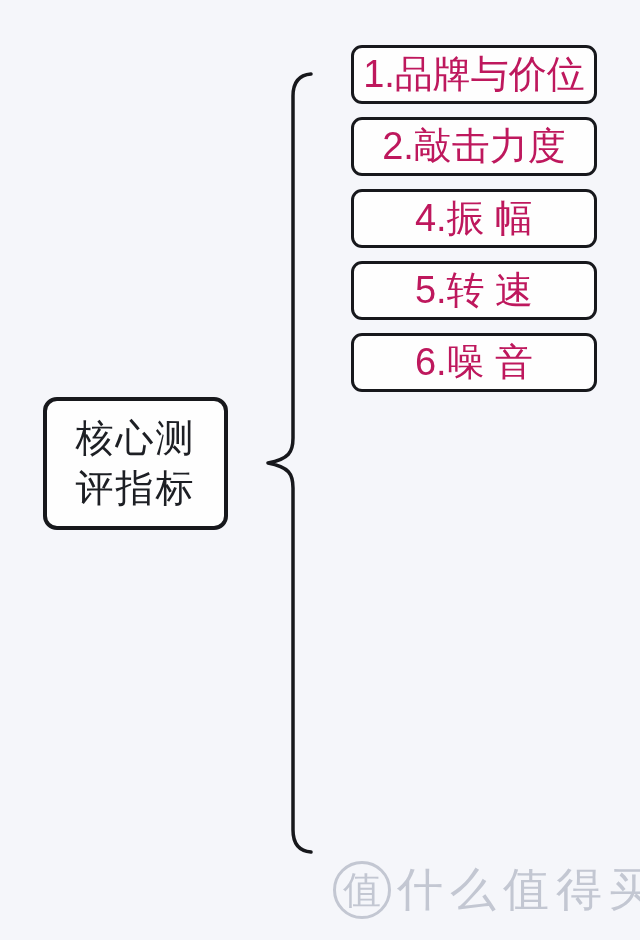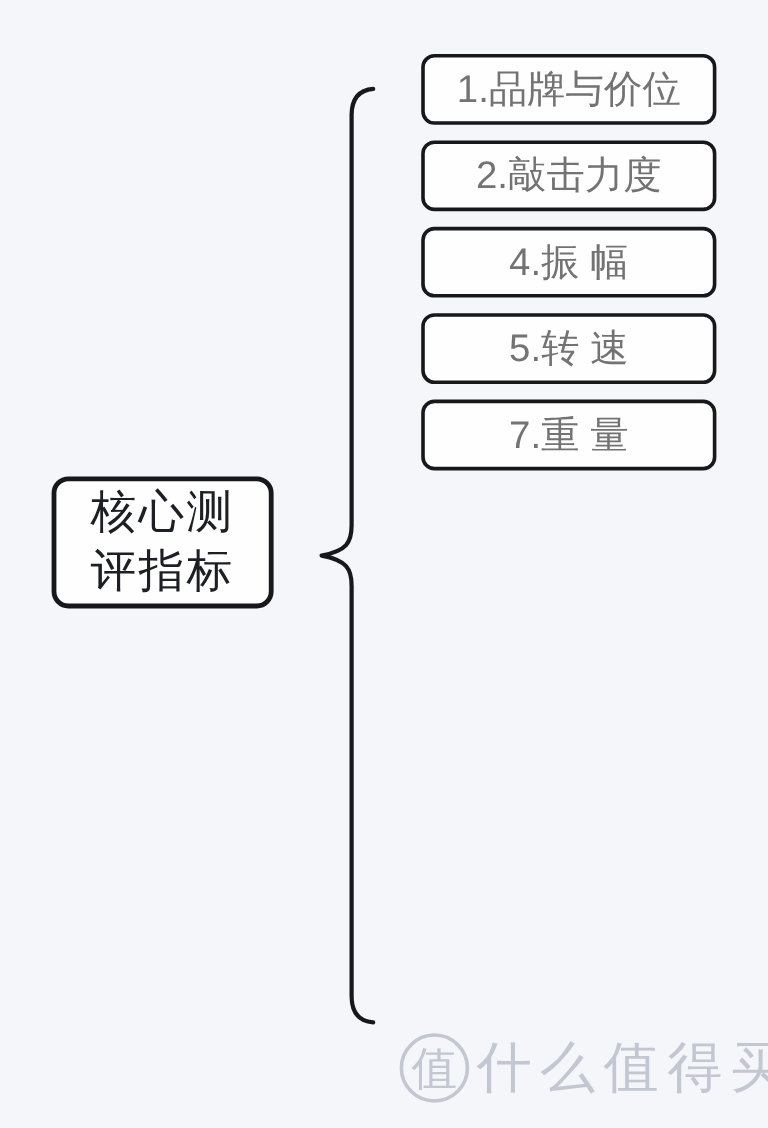--- a/index.html
+++ b/index.html
@@ -12,21 +12,21 @@
     width: 640px;
     height: 940px;
     background: #f5f6fa;
     overflow: hidden;
   }
   .root-node {
     position: absolute;
     left: 43px;
     top: 397px;
     width: 185px;
-    height: 110px;
+    height: 133px;
     box-sizing: border-box;
     background: #fefefe;
     border: 4px solid #17181c;
     border-radius: 14px;
     display: flex;
     flex-direction: column;
     align-items: center;
     justify-content: center;
     line-height: 1.3;
   }
@@ -57,22 +57,22 @@
     box-sizing: border-box;
     height: 59px;
     background: #fefefe;
     border: 3px solid #17181c;
     border-radius: 11px;
     display: flex;
     align-items: center;
     justify-content: center;
   }
   .node-box .label {
-    font-size: 32px;
-    color: #737373;
+    font-size: 38px;
+    color: #be185d;
     white-space: nowrap;
   }
   .watermark {
     position: absolute;
     left: 333px;
     top: 858px;
     height: 64px;
     display: flex;
     align-items: center;
     color: #c3c7d2;
@@ -124,21 +124,21 @@
       <div class="node-box">
         <span class="label">2.敲击力度</span>
       </div>
       <div class="node-box">
         <span class="label">4.振 幅</span>
       </div>
       <div class="node-box">
         <span class="label">5.转 速</span>
       </div>
       <div class="node-box">
-        <span class="label">7.重 量</span>
+        <span class="label">6.噪 音</span>
       </div>
     </div>
 
   <div class="watermark">
     <span class="wm-logo">值</span>
     <span class="wm-text">什么值得买</span>
   </div>
 
 </div>
 

